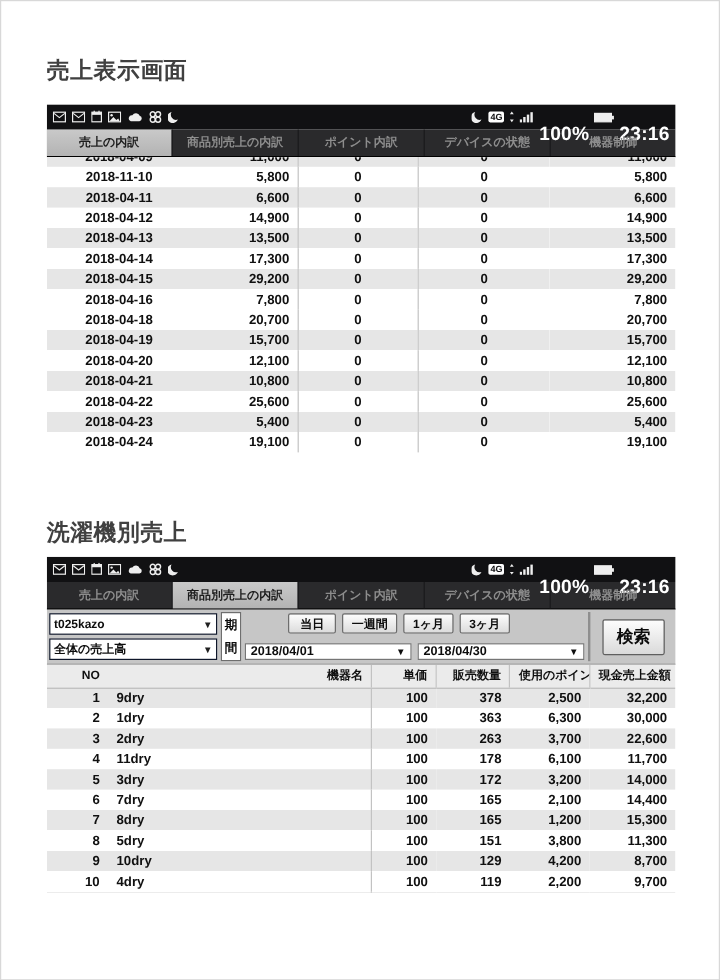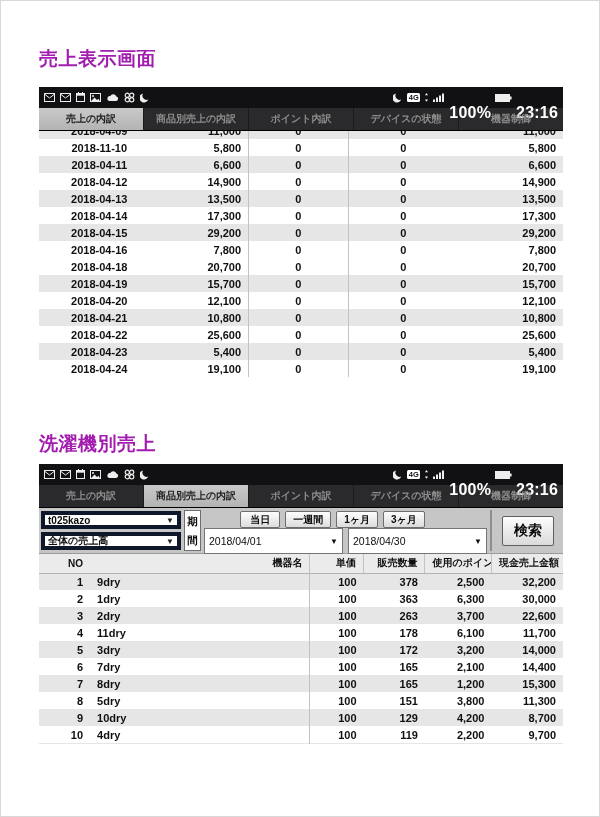--- a/index.html
+++ b/index.html
@@ -15,21 +15,21 @@
     border: 1px solid #d8d8d8;
     overflow: hidden;
   }
 
   
   .section-title {
     position: absolute;
     left: 38px;
     font-size: 19px;
     font-weight: bold;
-    color: #a21caf;
+    color: #404040;
     letter-spacing: 0.5px;
     white-space: nowrap;
   }
   #title-1 { top: 45px; }
   #title-2 { top: 430px; }
 
   
   .shot {
     position: absolute;
     left: 38px;
@@ -138,21 +138,21 @@
   .fb-selects {
     display: flex;
     flex-direction: column;
     justify-content: space-between;
     width: 140px;
     padding: 1px 0;
   }
   .select {
     height: 18px;
     background: #ffffff;
-    border: 4px solid #0f172a;
+    border: 1px solid #0f172a;
     display: flex;
     align-items: center;
     padding: 0 3px;
     font-size: 10px;
     font-weight: bold;
     color: #0d0d0d;
   }
   .select .caret { margin-left: auto; font-size: 8px; color: #202020; }
   .fb-period-label {
     width: 17px;
@@ -185,28 +185,28 @@
     border-radius: 2px;
     font-size: 10px;
     font-weight: bold;
     color: #0d0d0d;
     display: flex;
     align-items: center;
     justify-content: center;
   }
   .date-field {
     flex: 1 1 0;
-    height: 26px;
+    height: 14px;
     background: #ffffff;
     border: 1px solid #757575;
     display: flex;
     align-items: center;
     padding: 0 4px;
     font-size: 10.5px;
-    font-weight: normal;
+    font-weight: bold;
     color: #0d0d0d;
   }
   .date-field .caret { margin-left: auto; font-size: 8px; }
   .fb-search {
     width: 71px;
     display: flex;
     align-items: center;
     justify-content: center;
     border-left: 2px solid #8e8e8e;
     padding-left: 3px;

